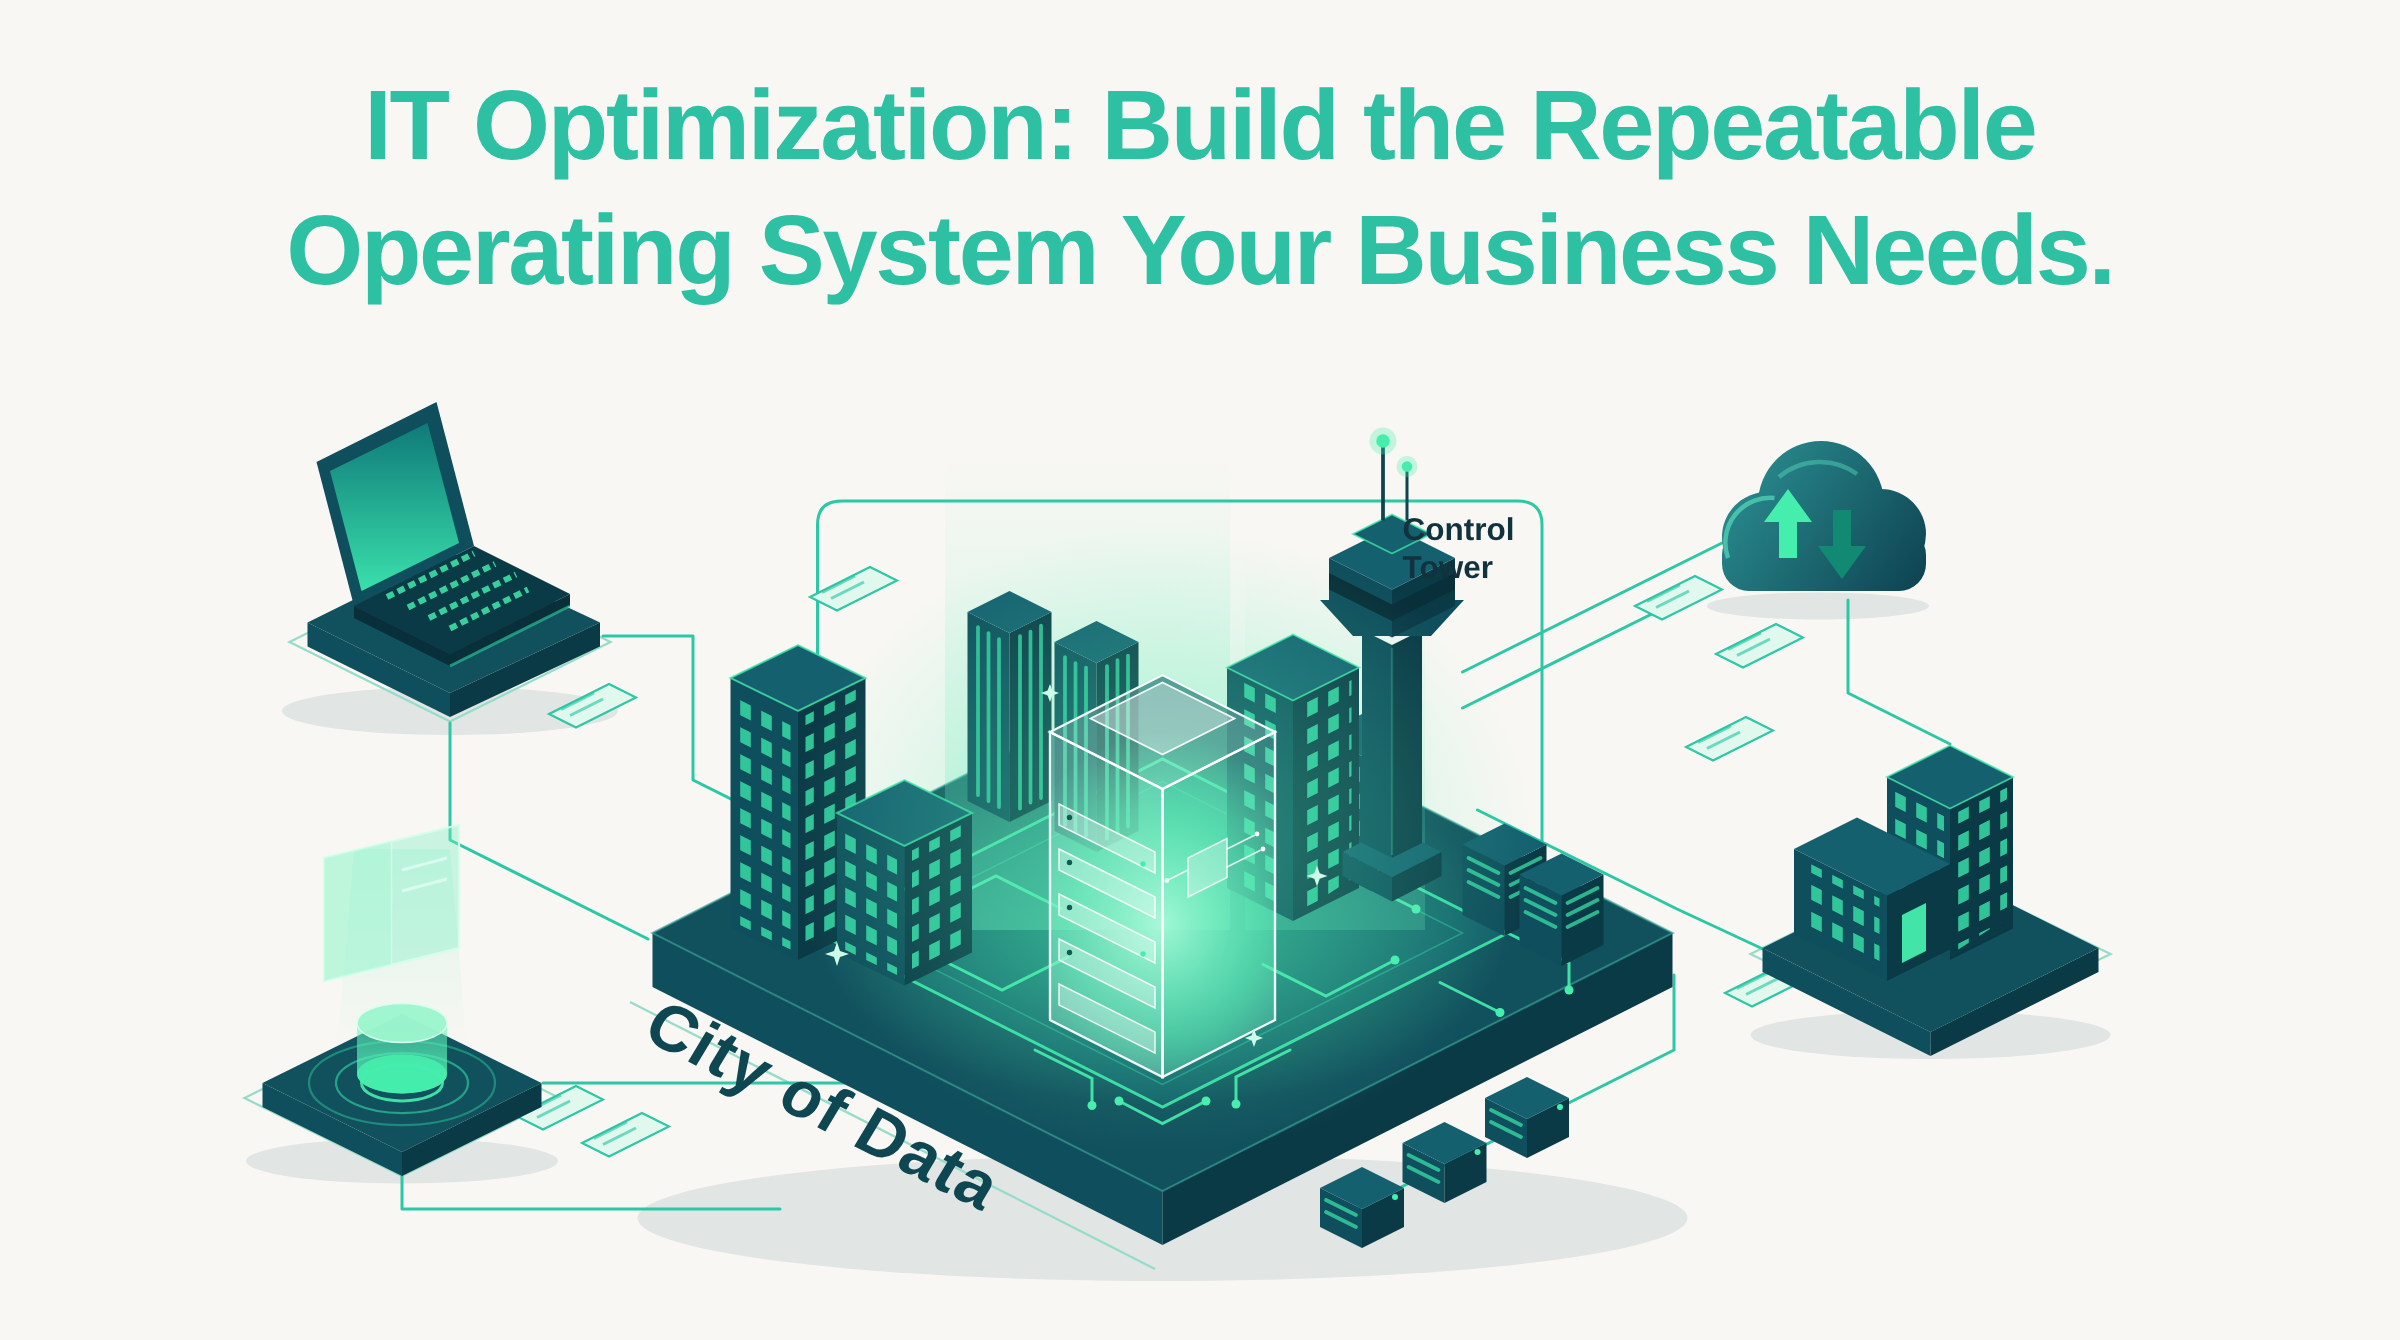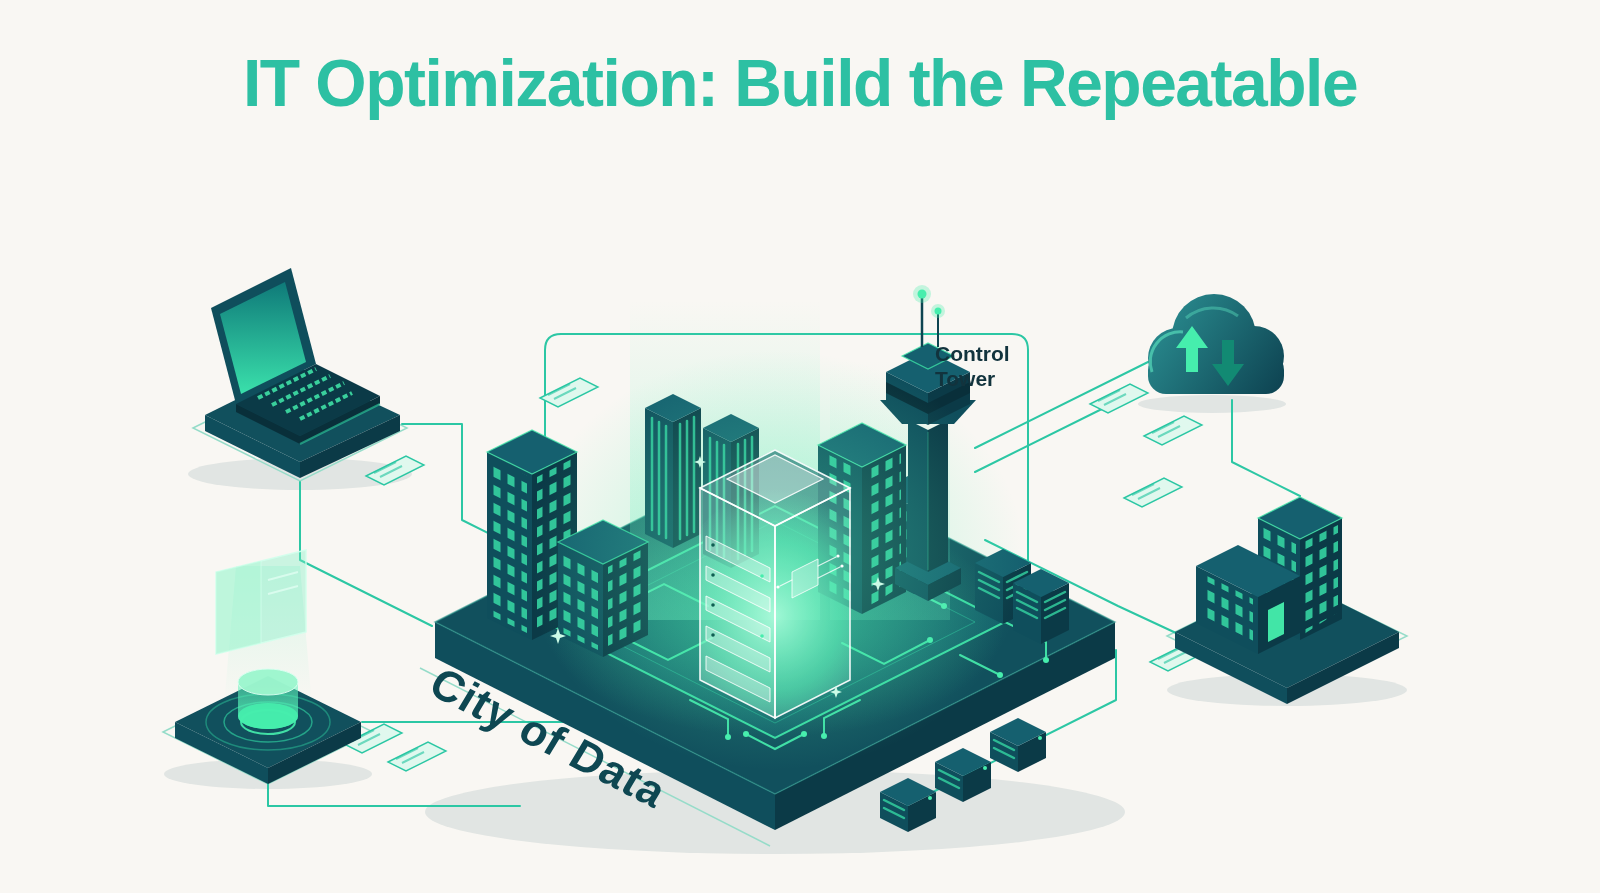--- a/index.html
+++ b/index.html
@@ -373,18 +373,19 @@
   <g>
     <path class="spark" transform="translate(558,636)" d="M0 -8 L2 -2 L8 0 L2 2 L0 8 L-2 2 L-8 0 L-2 -2 Z"></path>
     <path class="spark" transform="translate(878,584)" d="M0 -7 L1.8 -1.8 L7 0 L1.8 1.8 L0 7 L-1.8 1.8 L-7 0 L-1.8 -1.8 Z"></path>
     <path class="spark" transform="translate(700,462)" d="M0 -6 L1.6 -1.6 L6 0 L1.6 1.6 L0 6 L-1.6 1.6 L-6 0 L-1.6 -1.6 Z"></path>
     <path class="spark" transform="translate(836,692)" d="M0 -6 L1.6 -1.6 L6 0 L1.6 1.6 L0 6 L-1.6 1.6 L-6 0 L-1.6 -1.6 Z"></path>
   </g>
 </svg>
 
 <div class="heading">
   <span>IT Optimization: Build the Repeatable</span>
+  <span>Operating System Your Business Needs.</span>
 </div>
 
 <div id="ctl-label" class="scene-label">Control Tower</div>
 <div id="city-label" class="scene-label">City of Data</div>
 
 </div>
 
 </body></html>

